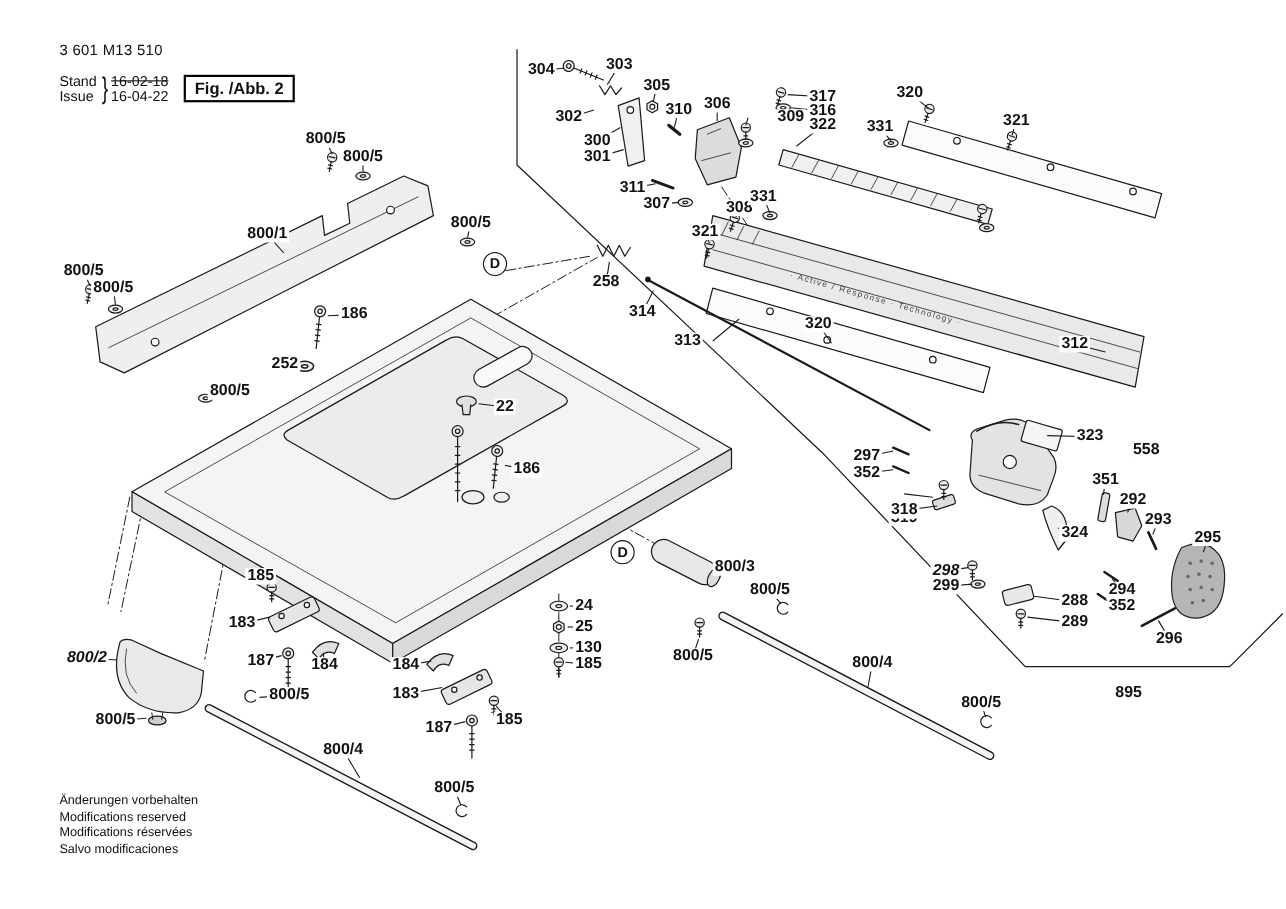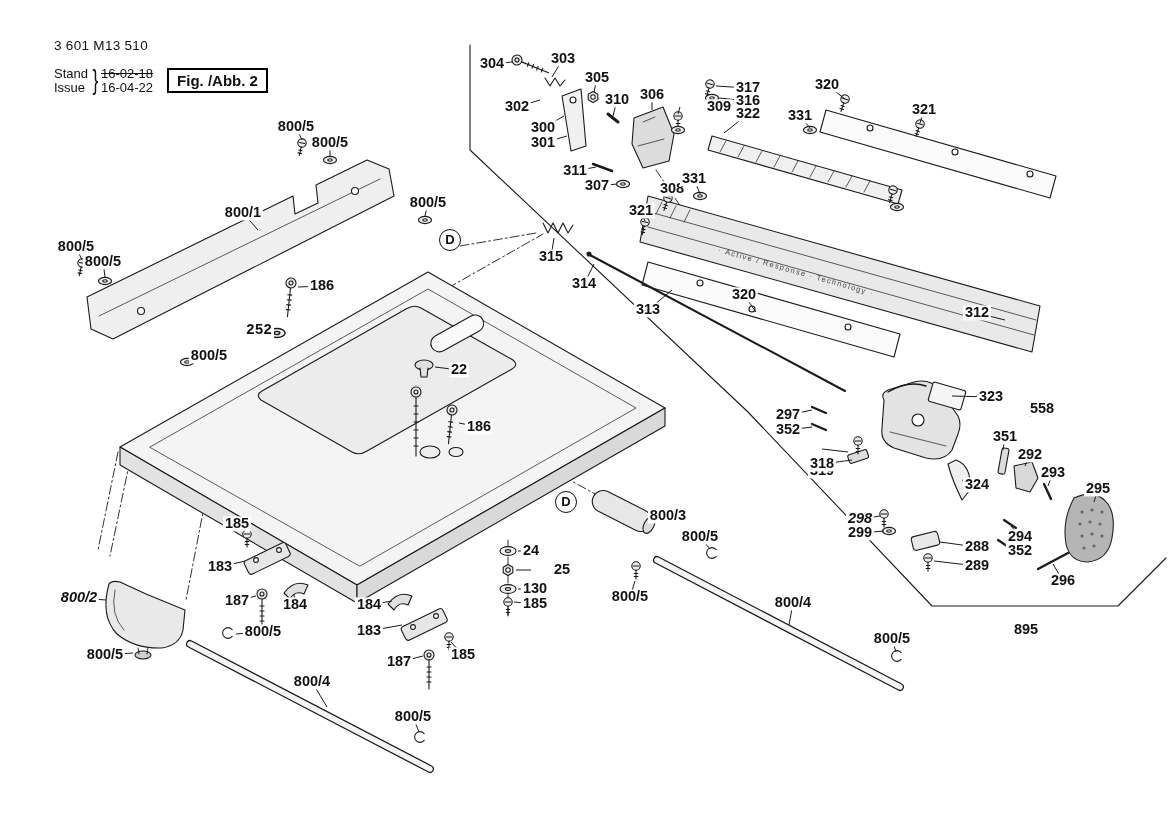--- a/index.html
+++ b/index.html
@@ -382,23 +382,23 @@
       <div class="part-label" style="left: 827px; top: 85px;">320</div>
       <div class="part-label" style="left: 800px; top: 116px;">331</div>
       <div class="part-label" style="left: 924px; top: 110px;">321</div>
       <div class="part-label" style="left: 543px; top: 128px;">300</div>
       <div class="part-label" style="left: 543px; top: 143px;">301</div>
       <div class="part-label" style="left: 575px; top: 171px; text-align: center;">311</div>
       <div class="part-label" style="left: 597px; top: 186px;">307</div>
       <div class="part-label" style="left: 672px; top: 189px;">308</div>
       <div class="part-label" style="left: 694px; top: 179px;">331</div>
       <div class="part-label" style="left: 641px; top: 211px;">321</div>
-      <div class="part-label" style="left: 551px; top: 257px;">315</div>
+      <div class="part-label" style="left: 551px; top: 257px;">258</div>
       <div class="part-label" style="left: 584px; top: 284px;">314</div>
-      <div class="part-label" style="left: 648px; top: 310px;">313</div>
+      <div class="part-label" style="left: 625px; top: 310px;">313</div>
       <div class="part-label" style="left: 744px; top: 295px;">320</div>
       <div class="part-label" style="left: 977px; top: 313px;">312</div>
       <div class="part-label" style="left: 991px; top: 397px;">323</div>
       <div class="part-label" style="left: 1042px; top: 409px;">558</div>
       <div class="part-label" style="left: 788px; top: 415px;">297</div>
       <div class="part-label" style="left: 788px; top: 430px;">352</div>
       <div class="part-label" style="left: 822px; top: 471px; text-align: center;">319</div>
       <div class="part-label" style="left: 822px; top: 464px;">318</div>
       <div class="part-label" style="left: 1005px; top: 437px;">351</div>
       <div class="part-label" style="left: 1030px; top: 455px;">292</div>
@@ -413,33 +413,33 @@
       <div class="part-label" style="left: 977px; top: 566px;">289</div>
       <div class="part-label" style="left: 1063px; top: 581px;">296</div>
       <div class="part-label" style="left: 296px; top: 127px;">800/5</div>
       <div class="part-label" style="left: 330px; top: 143px;">800/5</div>
       <div class="part-label" style="left: 243px; top: 213px;">800/1</div>
       <div class="part-label" style="left: 428px; top: 203px;">800/5</div>
       <div class="part-label" style="left: 76px; top: 247px;">800/5</div>
       <div class="part-label" style="left: 103px; top: 262px;">800/5</div>
       <div class="part-label" style="left: 209px; top: 356px;">800/5</div>
       <div class="part-label" style="left: 322px; top: 286px;">186</div>
-      <div class="part-label" style="left: 259px; top: 331px; font-family: Liberation Mono, monospace;">252</div>
+      <div class="part-label" style="left: 259px; top: 331px;">252</div>
       <div class="part-label" style="left: 459px; top: 370px;">22</div>
       <div class="part-label" style="left: 479px; top: 427px;">186</div>
       <div class="part-label" style="left: 237px; top: 524px;">185</div>
       <div class="part-label" style="left: 220px; top: 567px;">183</div>
       <div class="part-label" style="left: 237px; top: 601px;">187</div>
       <div class="part-label" style="left: 295px; top: 605px;">184</div>
       <div class="part-label" style="left: 369px; top: 605px;">184</div>
       <div class="part-label" style="left: 369px; top: 631px;">183</div>
       <div class="part-label" style="left: 399px; top: 662px;">187</div>
       <div class="part-label" style="left: 463px; top: 655px;">185</div>
       <div class="part-label" style="left: 531px; top: 551px; text-align: right;">24</div>
-      <div class="part-label" style="left: 531px; top: 570px; margin-left: 31px;">25</div>
+      <div class="part-label" style="left: 531px; top: 570px;">25</div>
       <div class="part-label" style="left: 535px; top: 589px;">130</div>
       <div class="part-label" style="left: 535px; top: 604px;">185</div>
       <div class="part-label" style="left: 79px; top: 598px; font-style: italic;">800/2</div>
       <div class="part-label" style="left: 263px; top: 632px;">800/5</div>
       <div class="part-label" style="left: 105px; top: 655px;">800/5</div>
       <div class="part-label" style="left: 312px; top: 682px;">800/4</div>
       <div class="part-label" style="left: 413px; top: 717px;">800/5</div>
       <div class="part-label" style="left: 668px; top: 516px;">800/3</div>
       <div class="part-label" style="left: 700px; top: 537px;">800/5</div>
       <div class="part-label" style="left: 630px; top: 597px;">800/5</div>
@@ -459,14 +459,20 @@
       </div>
       <div class="brace">}</div>
       <div class="date-values">
         <div class="strike">16-02-18</div>
         <div>16-04-22</div>
       </div>
       <div class="figbox">Fig. /Abb. 2</div>
     </div>
   </div>
 
+  <div class="footer">
+    <div>Änderungen vorbehalten</div>
+    <div>Modifications reserved</div>
+    <div>Modifications réservées</div>
+    <div>Salvo modificaciones</div>
+  </div>
 
 </div>
 
 </body></html>

